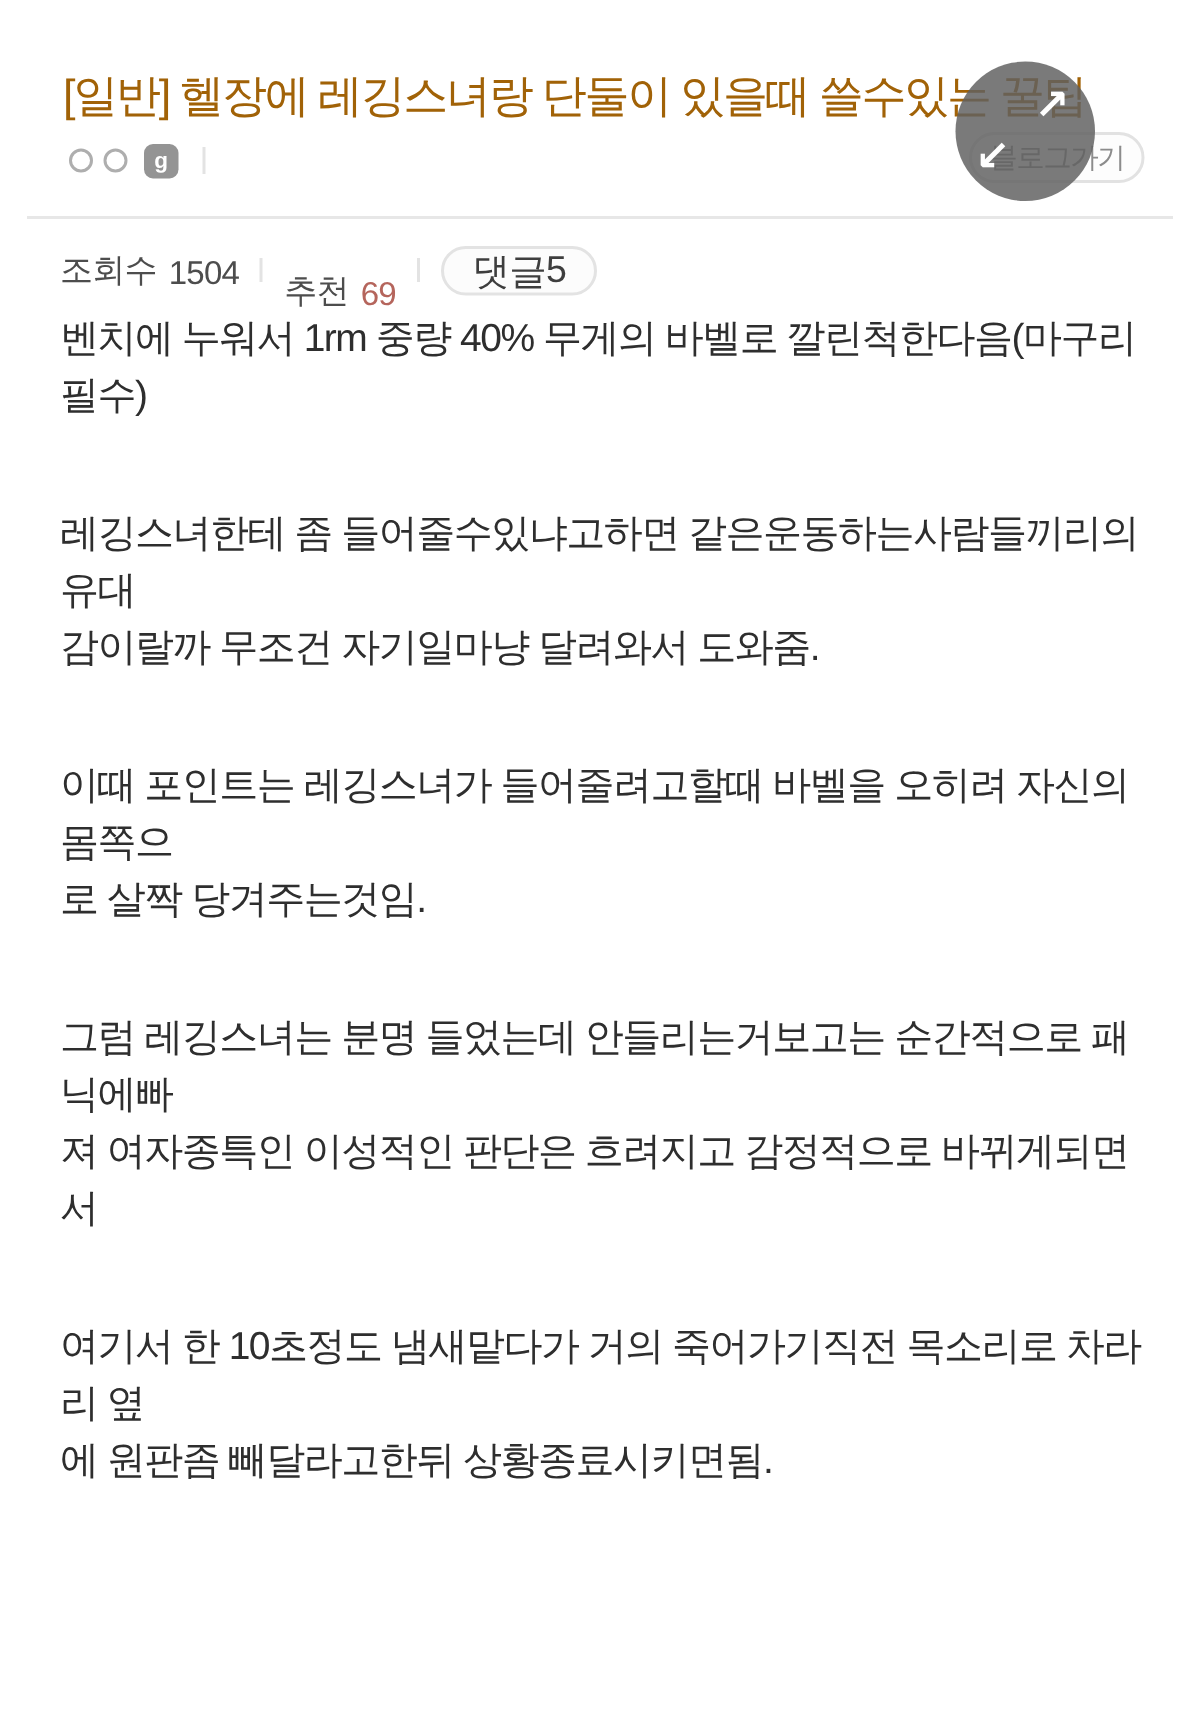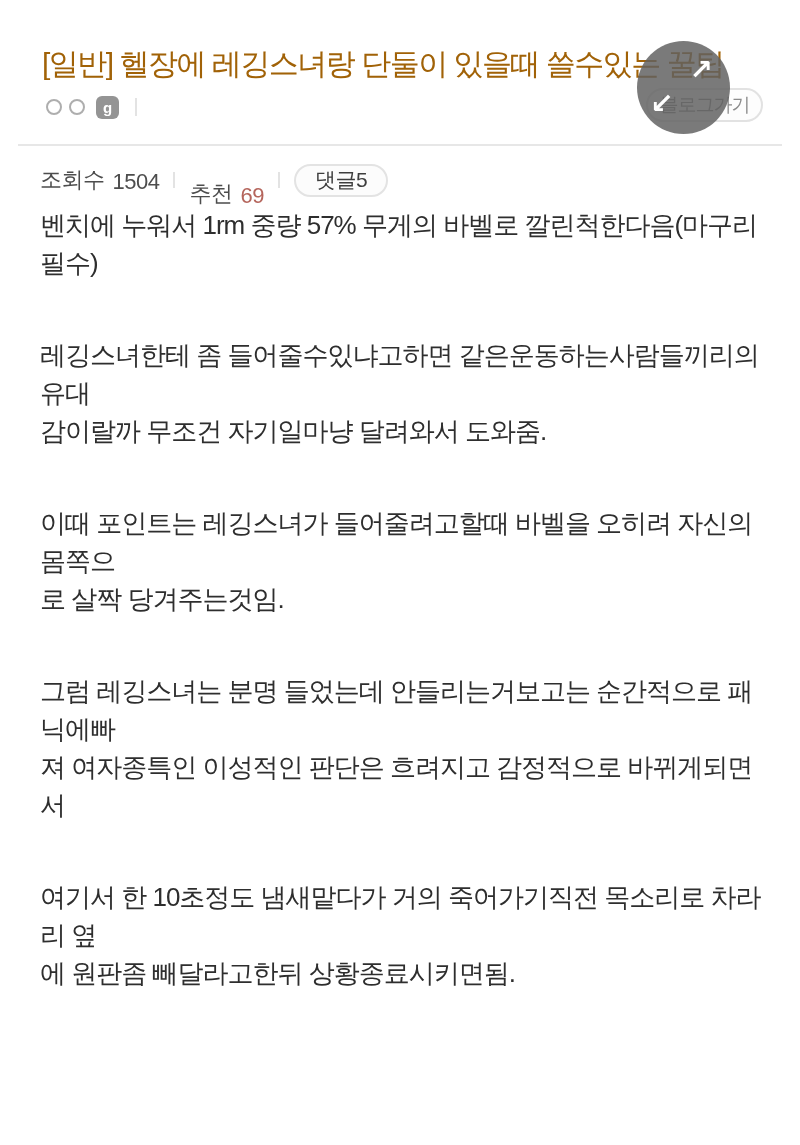--- a/index.html
+++ b/index.html
@@ -144,21 +144,21 @@
     background: #e3e3e3;
     margin: 0 14px;
   }
   .comments-pill {
     height: 33px;
     padding: 0 19px;
     border: 2px solid #e3e3e3;
     border-radius: 18px;
     background: #fcfcfc;
     color: #3e3e3e;
-    font-size: 21px;
+    font-size: 25px;
     display: flex;
     align-items: center;
     box-sizing: border-box;
   }
 
   
   .post-body {
     position: absolute;
     left: 40px;
     top: 206px;
@@ -210,21 +210,21 @@
       <span class="num num-likes">69</span>
     </span>
     <span class="stats-vbar"></span>
     <span class="comments-pill">
       <span>댓글</span>
       <span>5</span>
     </span>
   </div>
 
   <article class="post-body">
-    <p>벤치에 누워서 1rm 중량 57% 무게의 바벨로 깔린척한다음(마구리필수)</p>
+    <p>벤치에 누워서 1rm 중량 40% 무게의 바벨로 깔린척한다음(마구리필수)</p>
     <p>레깅스녀한테 좀 들어줄수있냐고하면 같은운동하는사람들끼리의 유대
 감이랄까 무조건 자기일마냥 달려와서 도와줌.</p>
     <p>이때 포인트는 레깅스녀가 들어줄려고할때 바벨을 오히려 자신의 몸쪽으
 로 살짝 당겨주는것임.</p>
     <p>그럼 레깅스녀는 분명 들었는데 안들리는거보고는 순간적으로 패닉에빠
 져 여자종특인 이성적인 판단은 흐려지고 감정적으로 바뀌게되면서</p>
     <p>여기서 한 10초정도 냄새맡다가 거의 죽어가기직전 목소리로 차라리 옆
 에 원판좀 빼달라고한뒤 상황종료시키면됨.</p>
 
   </article>

